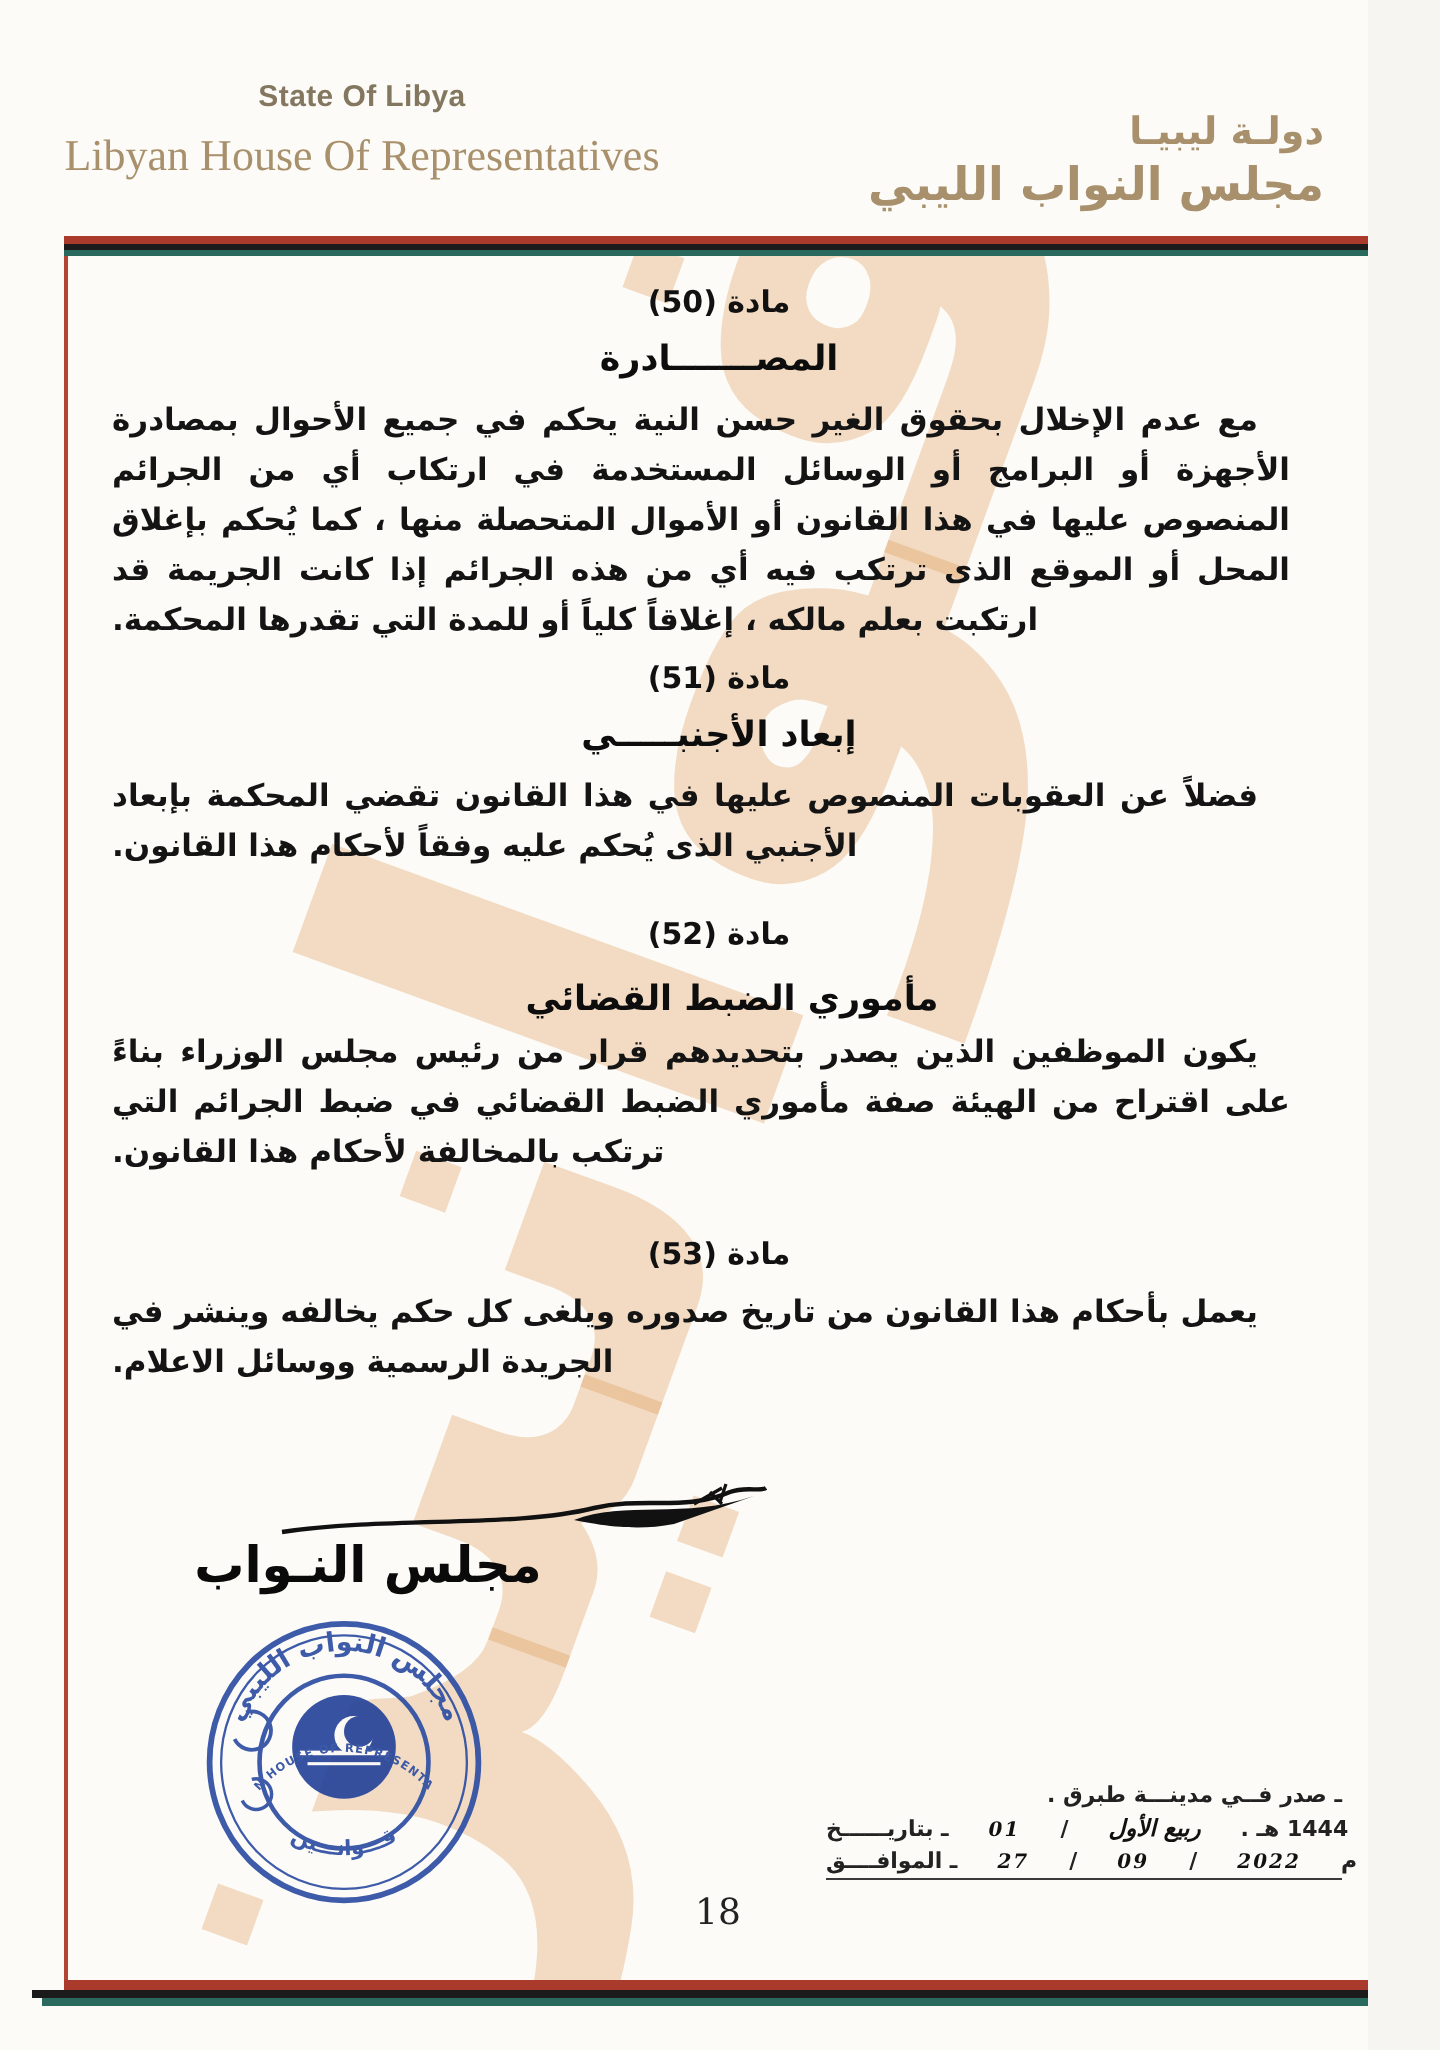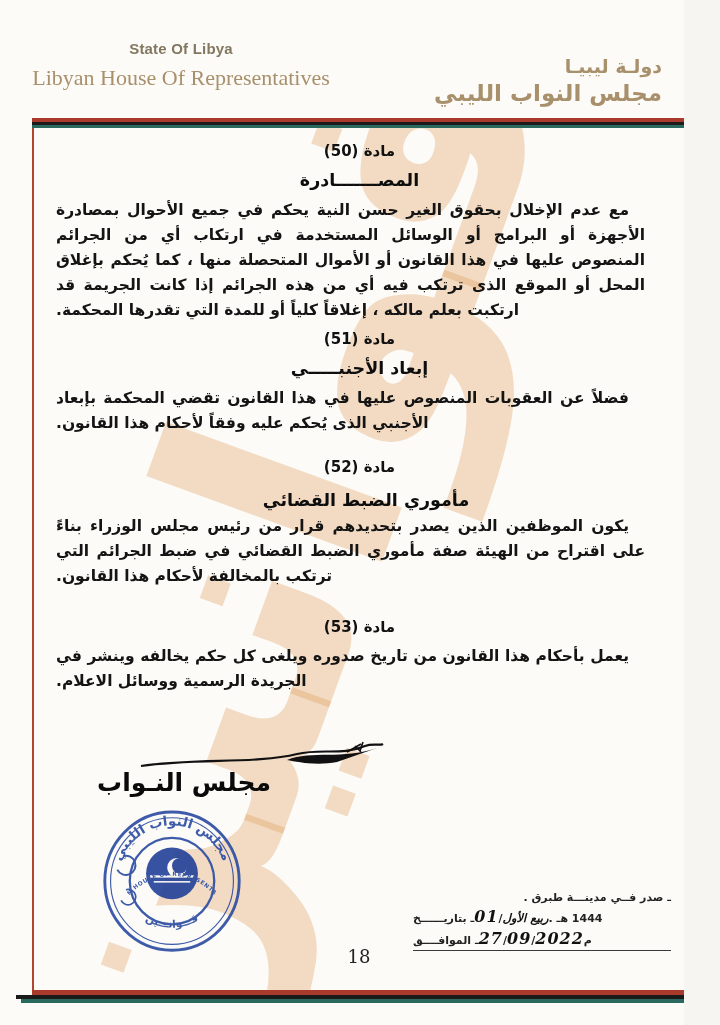--- a/index.html
+++ b/index.html
@@ -48,23 +48,23 @@
   .sig-label{position:absolute;left:40px;top:640px;width:220px;text-align:center;
     font-size:25px;font-weight:bold;color:#0a0a0a;direction:rtl;white-space:nowrap;}
 
   
   .stamp{position:absolute;left:66px;top:680px;width:144px;height:150px;opacity:.92;}
 
   
   .footer{position:absolute;right:14px;top:763px;width:258px;direction:rtl;text-align:right;
     font-size:11px;font-weight:bold;color:#222;}
   .f-line{margin-bottom:3px;white-space:nowrap;}
-  .f-flex{display:flex;flex-direction:row-reverse;justify-content:flex-start;align-items:baseline;gap:0;}
+  .f-flex{display:flex;flex-direction:row-reverse;justify-content:flex-start;align-items:baseline;gap:20px;}
   .f-underline{border-bottom:1.5px solid #3a3a3a;padding-bottom:2px;}
-  .hand{font-family:"DejaVu Serif",serif;font-style:italic;font-size:16px;font-weight:bold;letter-spacing:1px;color:#111;}
+  .hand{font-family:"DejaVu Serif",serif;font-style:italic;font-size:10px;font-weight:bold;letter-spacing:1px;color:#111;}
   .hand-small{font-size:11.5px;letter-spacing:0;}
 
   .page-num{position:absolute;left:290px;top:818px;width:70px;text-align:center;
     font-family:"DejaVu Serif",serif;font-size:18px;color:#222;}
 </style>
 </head>
 <body>
 
 <div id="doc">
 

